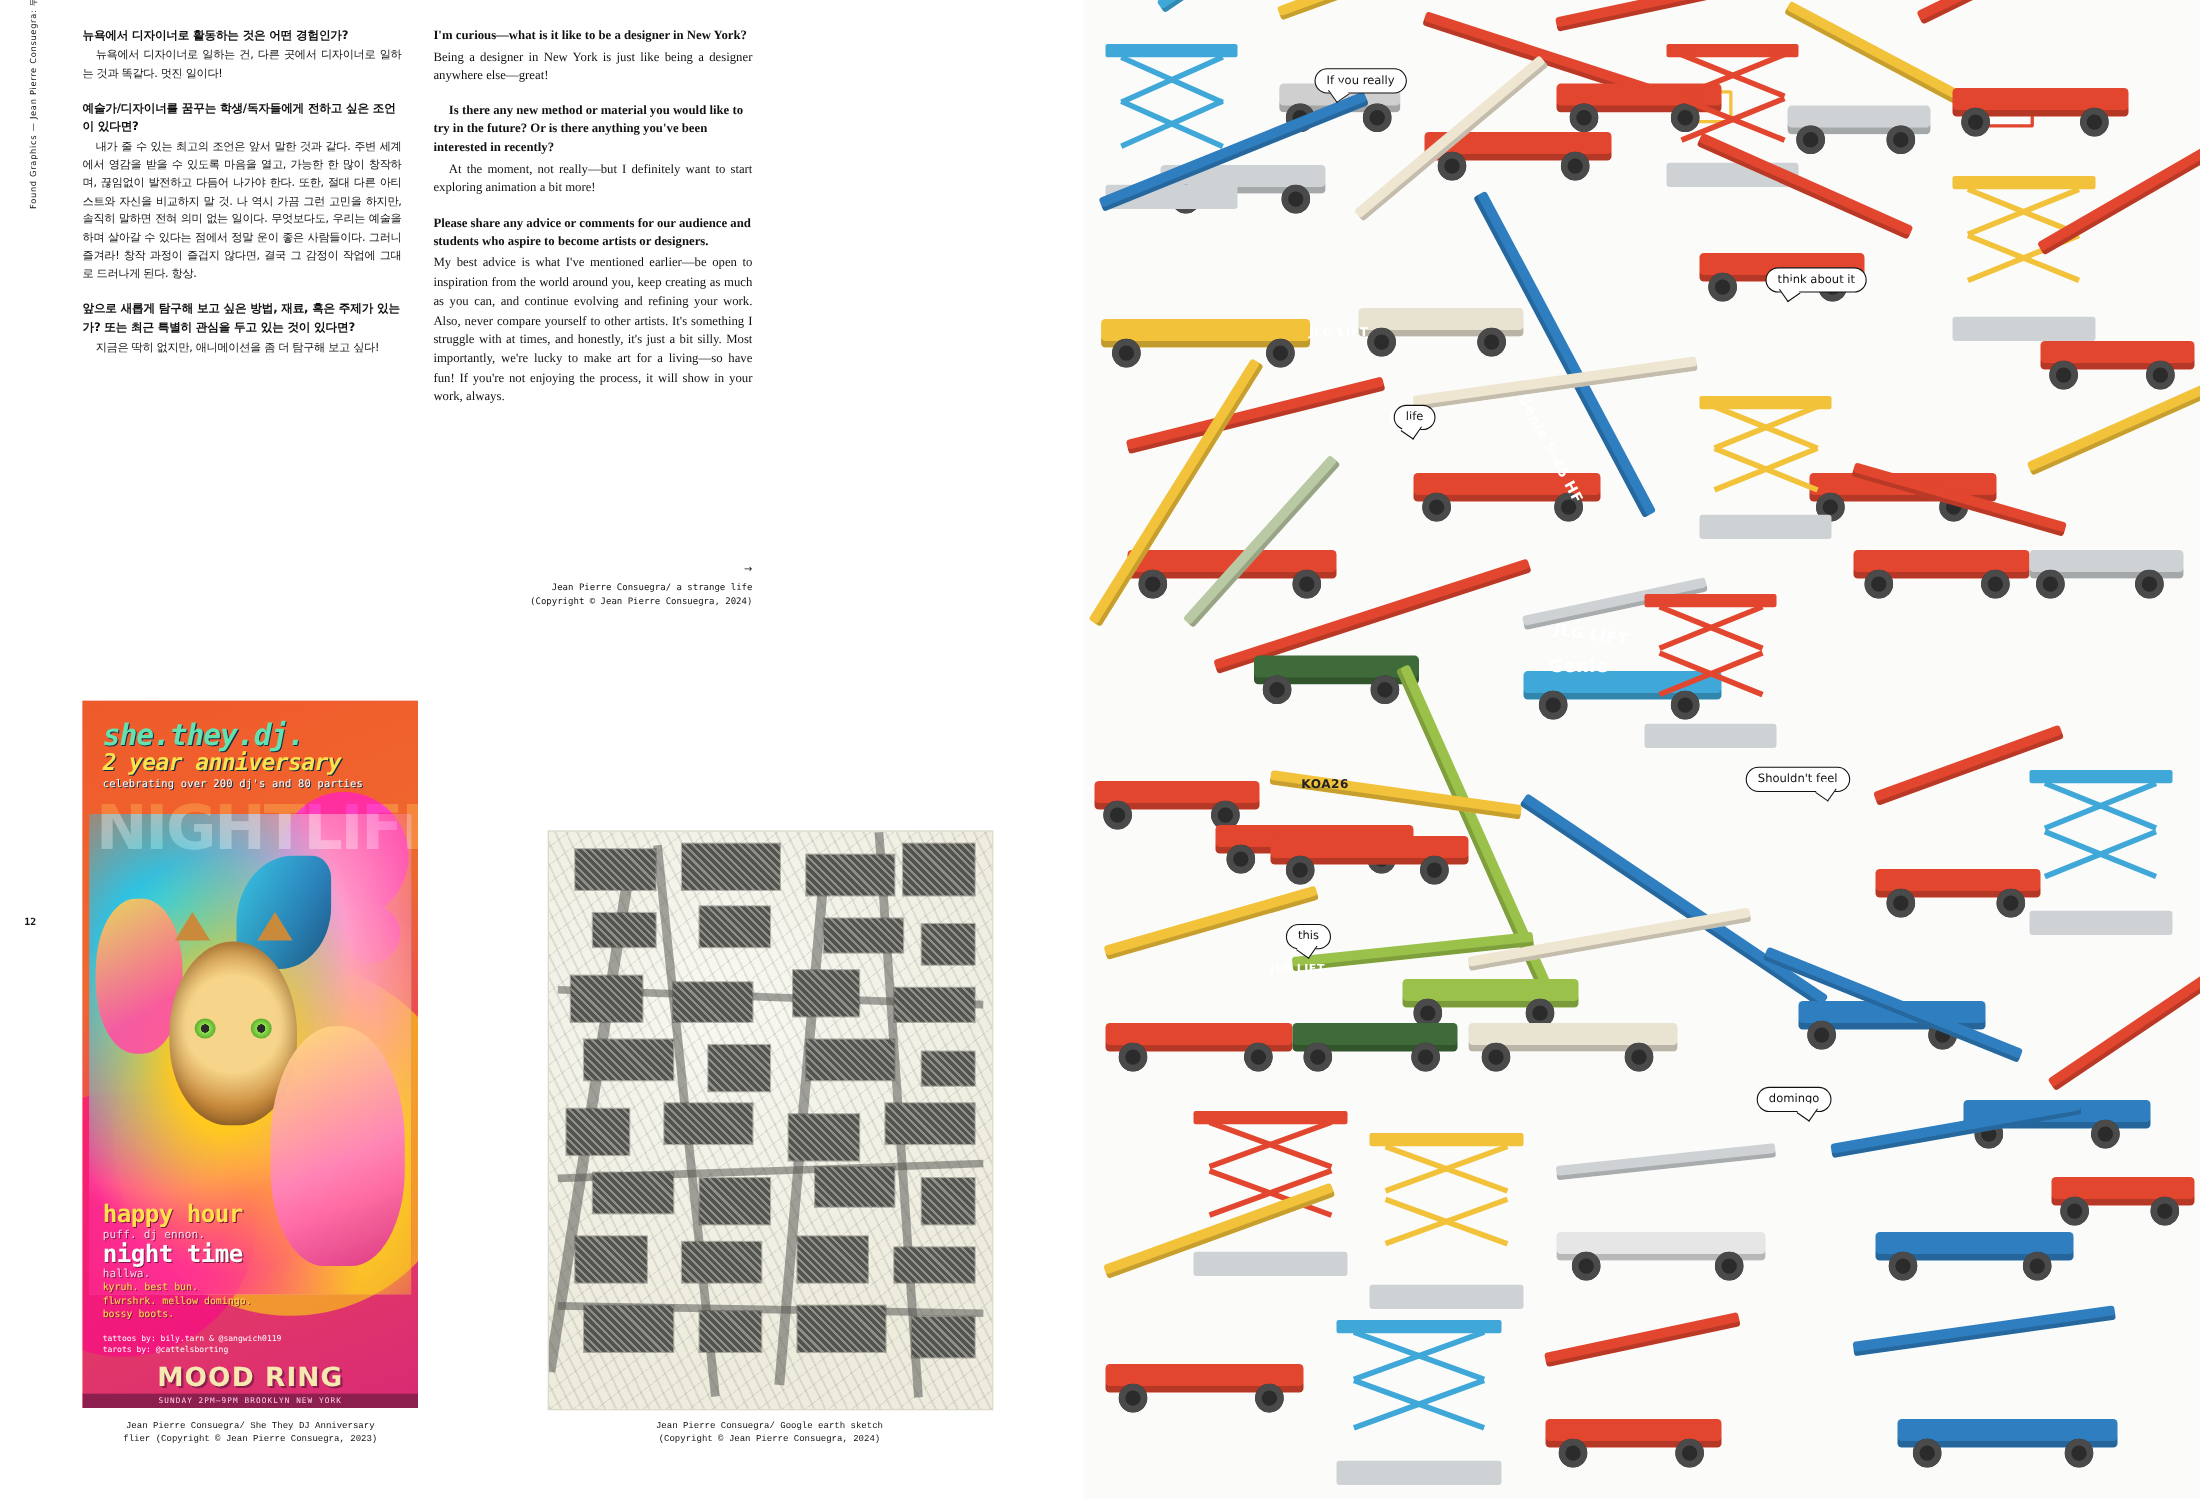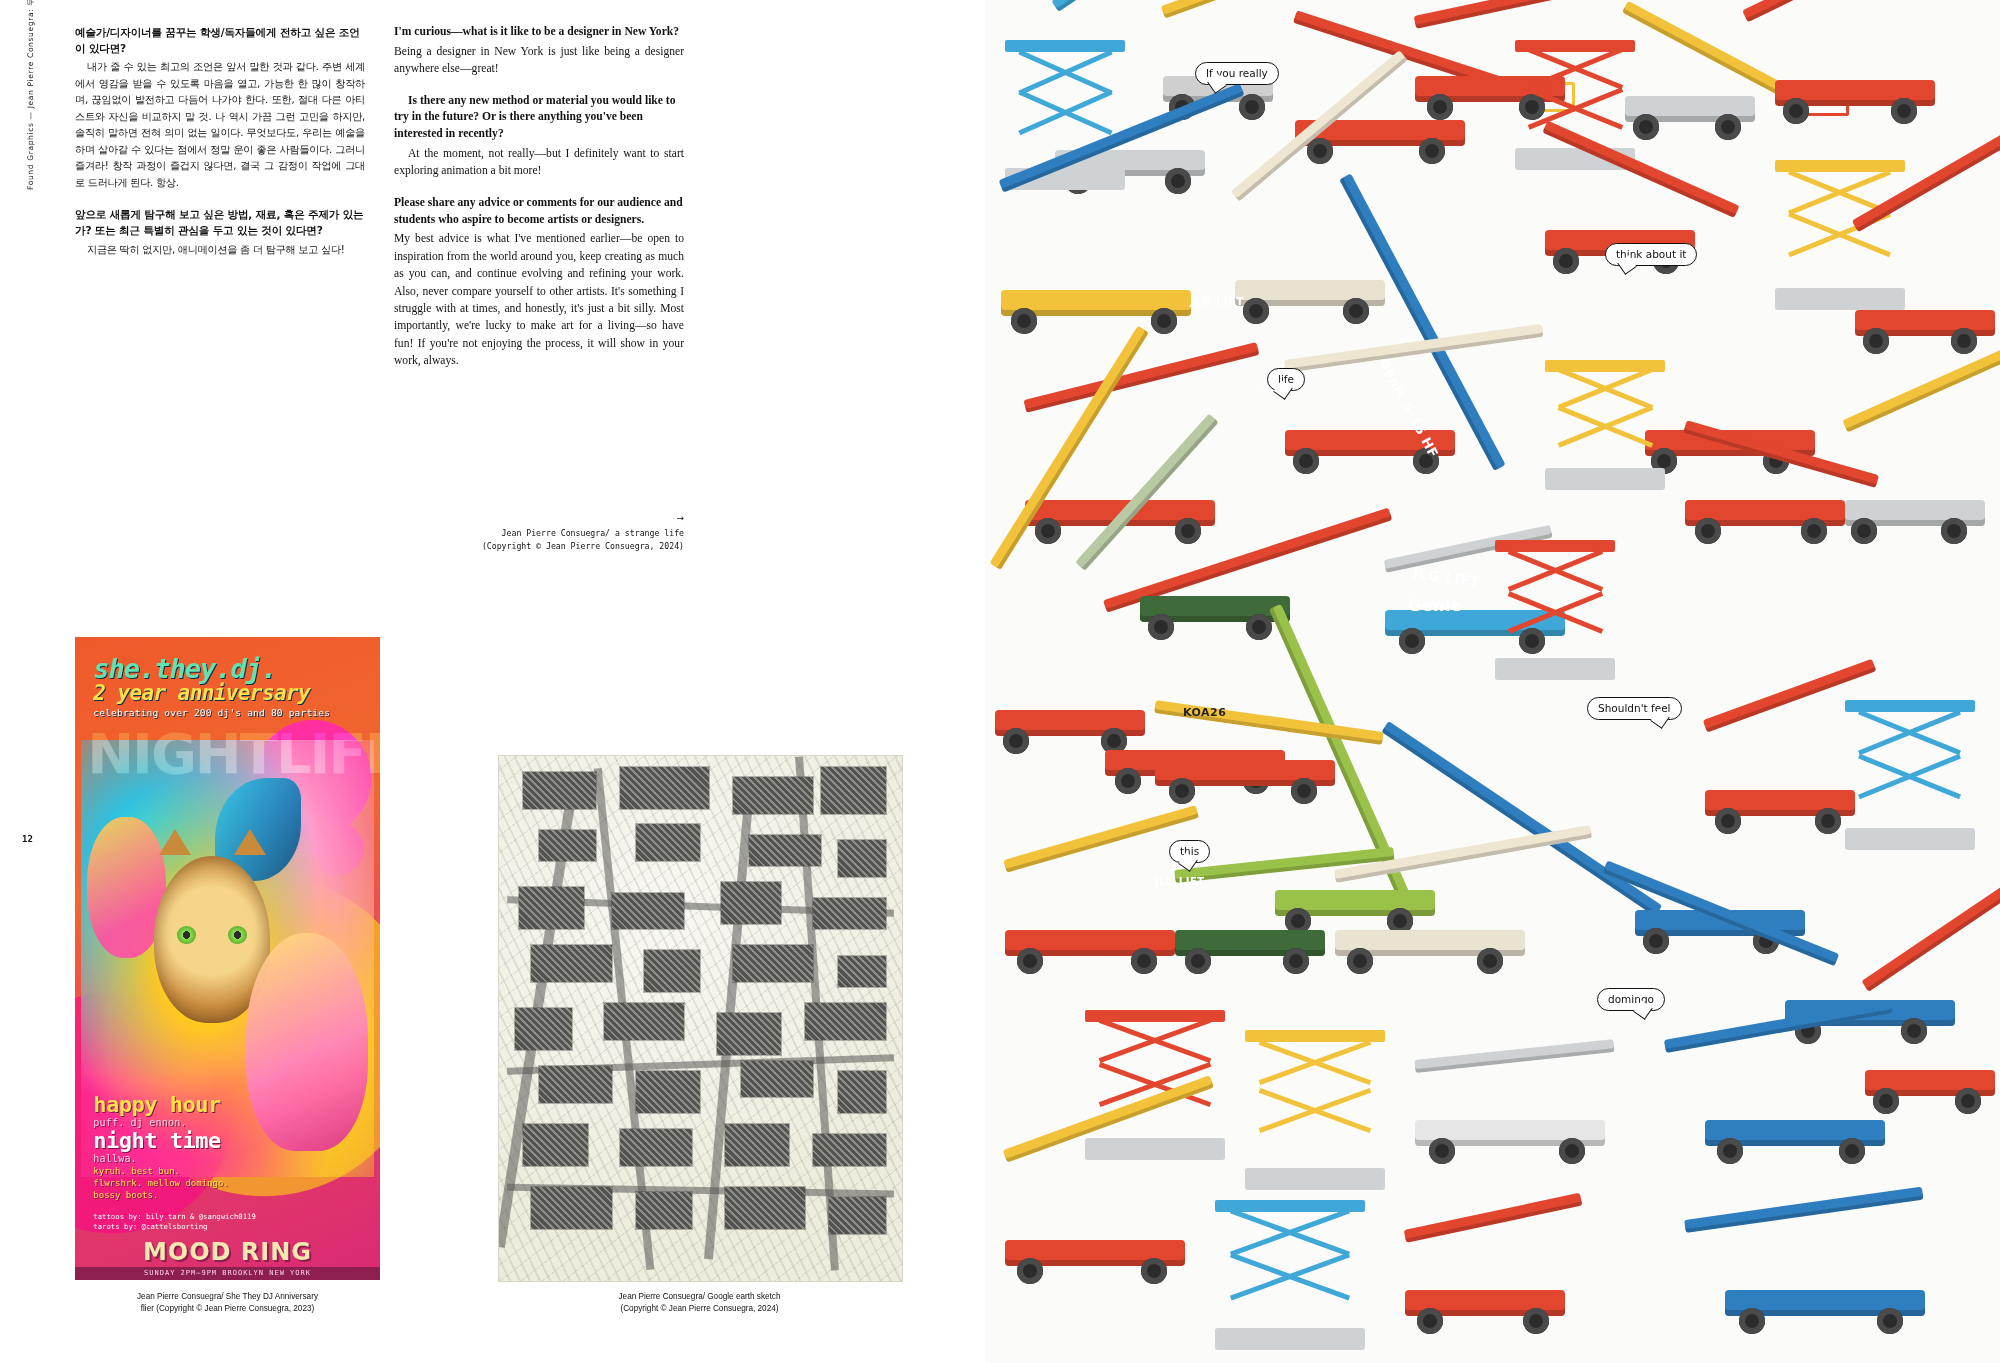--- a/index.html
+++ b/index.html
@@ -315,21 +315,21 @@
     box-shadow: 0 0 0 1px rgba(60,60,55,.35);
   }
   .earth-path {
     position: absolute;
     background: rgba(90,90,85,.55);
   }
 
   
   .cap {
     position: absolute;
-    font-family: Liberation Sans, sans-serif;
+    font-family: Liberation Mono, monospace;
     font-size: 8.2px;
     line-height: 1.5;
     text-align: center;
     color: #111;
   }
   .cap-poster { left: 75px; top: 1291px; width: 305px; }
   .cap-earth { left: 498px; top: 1291px; width: 403px; }
 
   
   .page-right {
@@ -432,20 +432,24 @@
 
 <div class="page-left">
 
   <div class="side-running-head">
     <span class="kr">Found Graphics — Jean Pierre Consuegra: 무엇이 아름다운지 설명하기보다 아름다움을 찾는 경험</span>
   </div>
 
   <div class="folio">12</div>
 
   <div class="col col-kr">
+    <div class="qa-block">
+      <p class="q-kr">뉴욕에서 디자이너로 활동하는 것은 어떤 경험인가?</p>
+      <p class="a-kr">뉴욕에서 디자이너로 일하는 건, 다른 곳에서 디자이너로 일하는 것과 똑같다. 멋진 일이다!</p>
+    </div>
     <div class="qa-block">
       <p class="q-kr">예술가/디자이너를 꿈꾸는 학생/독자들에게 전하고 싶은 조언이 있다면?</p>
       <p class="a-kr">내가 줄 수 있는 최고의 조언은 앞서 말한 것과 같다. 주변 세계에서 영감을 받을 수 있도록 마음을 열고, 가능한 한 많이 창작하며, 끊임없이 발전하고 다듬어 나가야 한다. 또한, 절대 다른 아티스트와 자신을 비교하지 말 것. 나 역시 가끔 그런 고민을 하지만, 솔직히 말하면 전혀 의미 없는 일이다. 무엇보다도, 우리는 예술을 하며 살아갈 수 있다는 점에서 정말 운이 좋은 사람들이다. 그러니 즐겨라! 창작 과정이 즐겁지 않다면, 결국 그 감정이 작업에 그대로 드러나게 된다. 항상.</p>
     </div>
     <div class="qa-block">
       <p class="q-kr">앞으로 새롭게 탐구해 보고 싶은 방법, 재료, 혹은 주제가 있는가? 또는 최근 특별히 관심을 두고 있는 것이 있다면?</p>
       <p class="a-kr">지금은 딱히 없지만, 애니메이션을 좀 더 탐구해 보고 싶다!</p>
     </div>
   </div>
 

